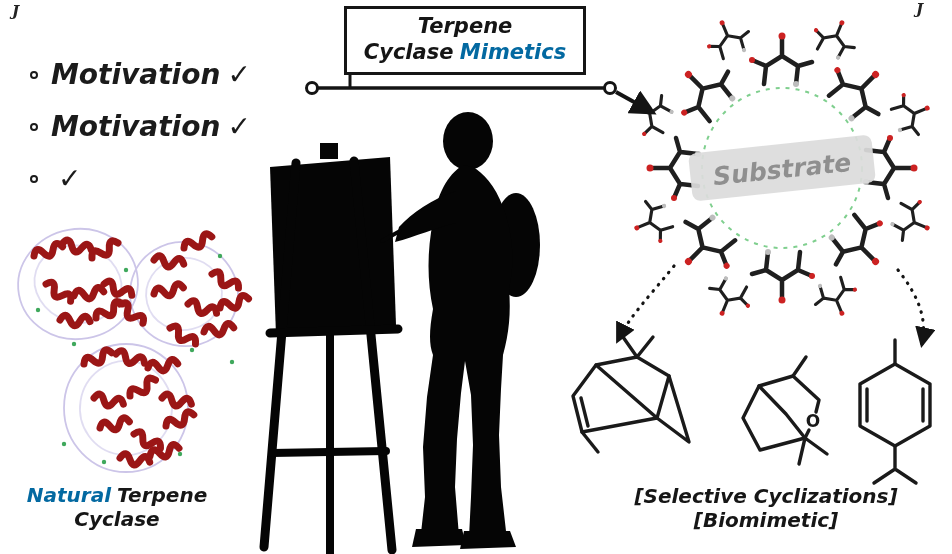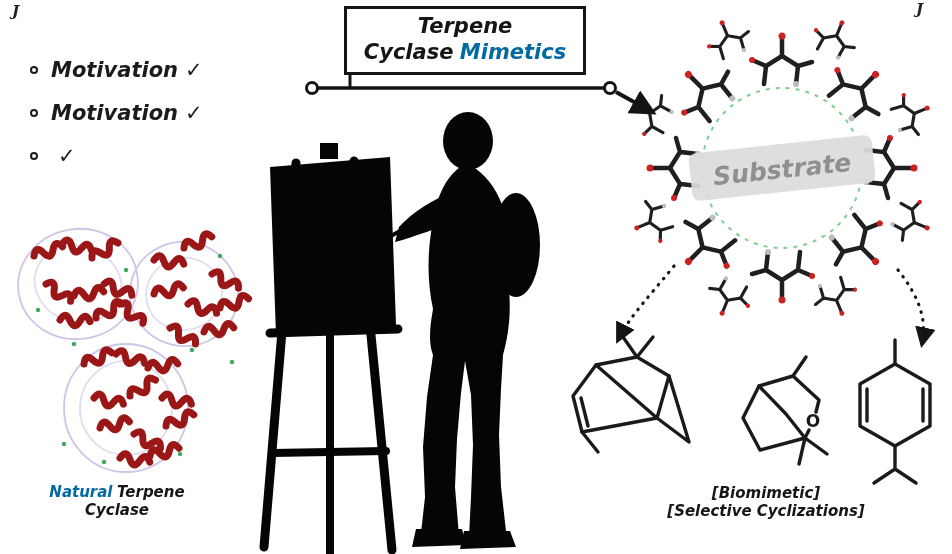--- a/index.html
+++ b/index.html
@@ -12,25 +12,25 @@
   .corner-right{left:916px;top:0}
 
   .title-box{position:absolute;left:344px;top:6px;width:242px;border:3.5px solid #151515;
     background:#fff;text-align:center;padding:4px 6px 6px;font-style:italic;font-weight:bold;
     font-size:21px;line-height:1.25;color:#151515;z-index:6}
   .red{color:#0369a1}
   .sp{margin-left:.3em}
 
   .bullets{position:absolute;left:30px;top:58px;list-style:none;z-index:4}
   .bullets li{display:flex;align-items:center;margin-bottom:19px;font-style:italic;font-weight:bold;
-    font-size:21px;color:#1b1b1b}
+    font-size:28px;color:#1b1b1b}
   .dot{width:8px;height:8px;border:2.5px solid #1b1b1b;border-radius:50%;margin-right:13px;flex:0 0 auto}
   .check{margin-left:7px}
 
-  .caption{position:absolute;font-style:italic;font-weight:bold;font-size:15px;text-align:center;
+  .caption{position:absolute;font-style:italic;font-weight:bold;font-size:20px;text-align:center;
     line-height:1.2;color:#161616;z-index:6}
   .caption-left{left:8px;top:483px;width:218px}
   .caption-right{left:588px;top:484px;width:356px}
 
   svg{display:block}
   .protein-svg{position:absolute;left:8px;top:212px;z-index:2}
   .painter-svg{position:absolute;left:250px;top:95px;z-index:3}
   .cage-svg{position:absolute;left:612px;top:8px;z-index:2}
   .products-svg{position:absolute;left:560px;top:330px;z-index:3}
   .overlay-svg{position:absolute;left:0;top:0;z-index:5;pointer-events:none}
@@ -224,22 +224,22 @@
         <path d="M 335 34 L 370 54 L 370 96 L 335 116 L 300 96 L 300 54 Z"></path>
         <path d="M 363 59 L 363 91"></path>
         <path d="M 307 59 L 307 91"></path>
         <path d="M 335 116 L 335 139 M 335 139 L 314 153 M 335 139 L 356 153"></path>
       </g>
     </g>
     <text x="253" y="97" text-anchor="middle" class="atom-label">O</text>
   </svg>
 
   <div class="caption caption-right">
+    <div>[Selective Cyclizations]</div>
     <div>[Biomimetic]</div>
-    <div>[Selective Cyclizations]</div>
   </div>
 
   <svg class="overlay-svg" width="952" height="554" viewBox="0 0 952 554">
     <defs>
       <marker id="arrowhead" viewBox="0 0 10 10" refX="8" refY="5" markerWidth="6.5" markerHeight="6.5" orient="auto-start-reverse">
         <path d="M0 0 L10 5 L0 10 Z" fill="#141414"></path>
       </marker>
     </defs>
     <g stroke="#141414" fill="none">
       <line x1="350" y1="66" x2="350" y2="88" stroke-width="3"></line>

